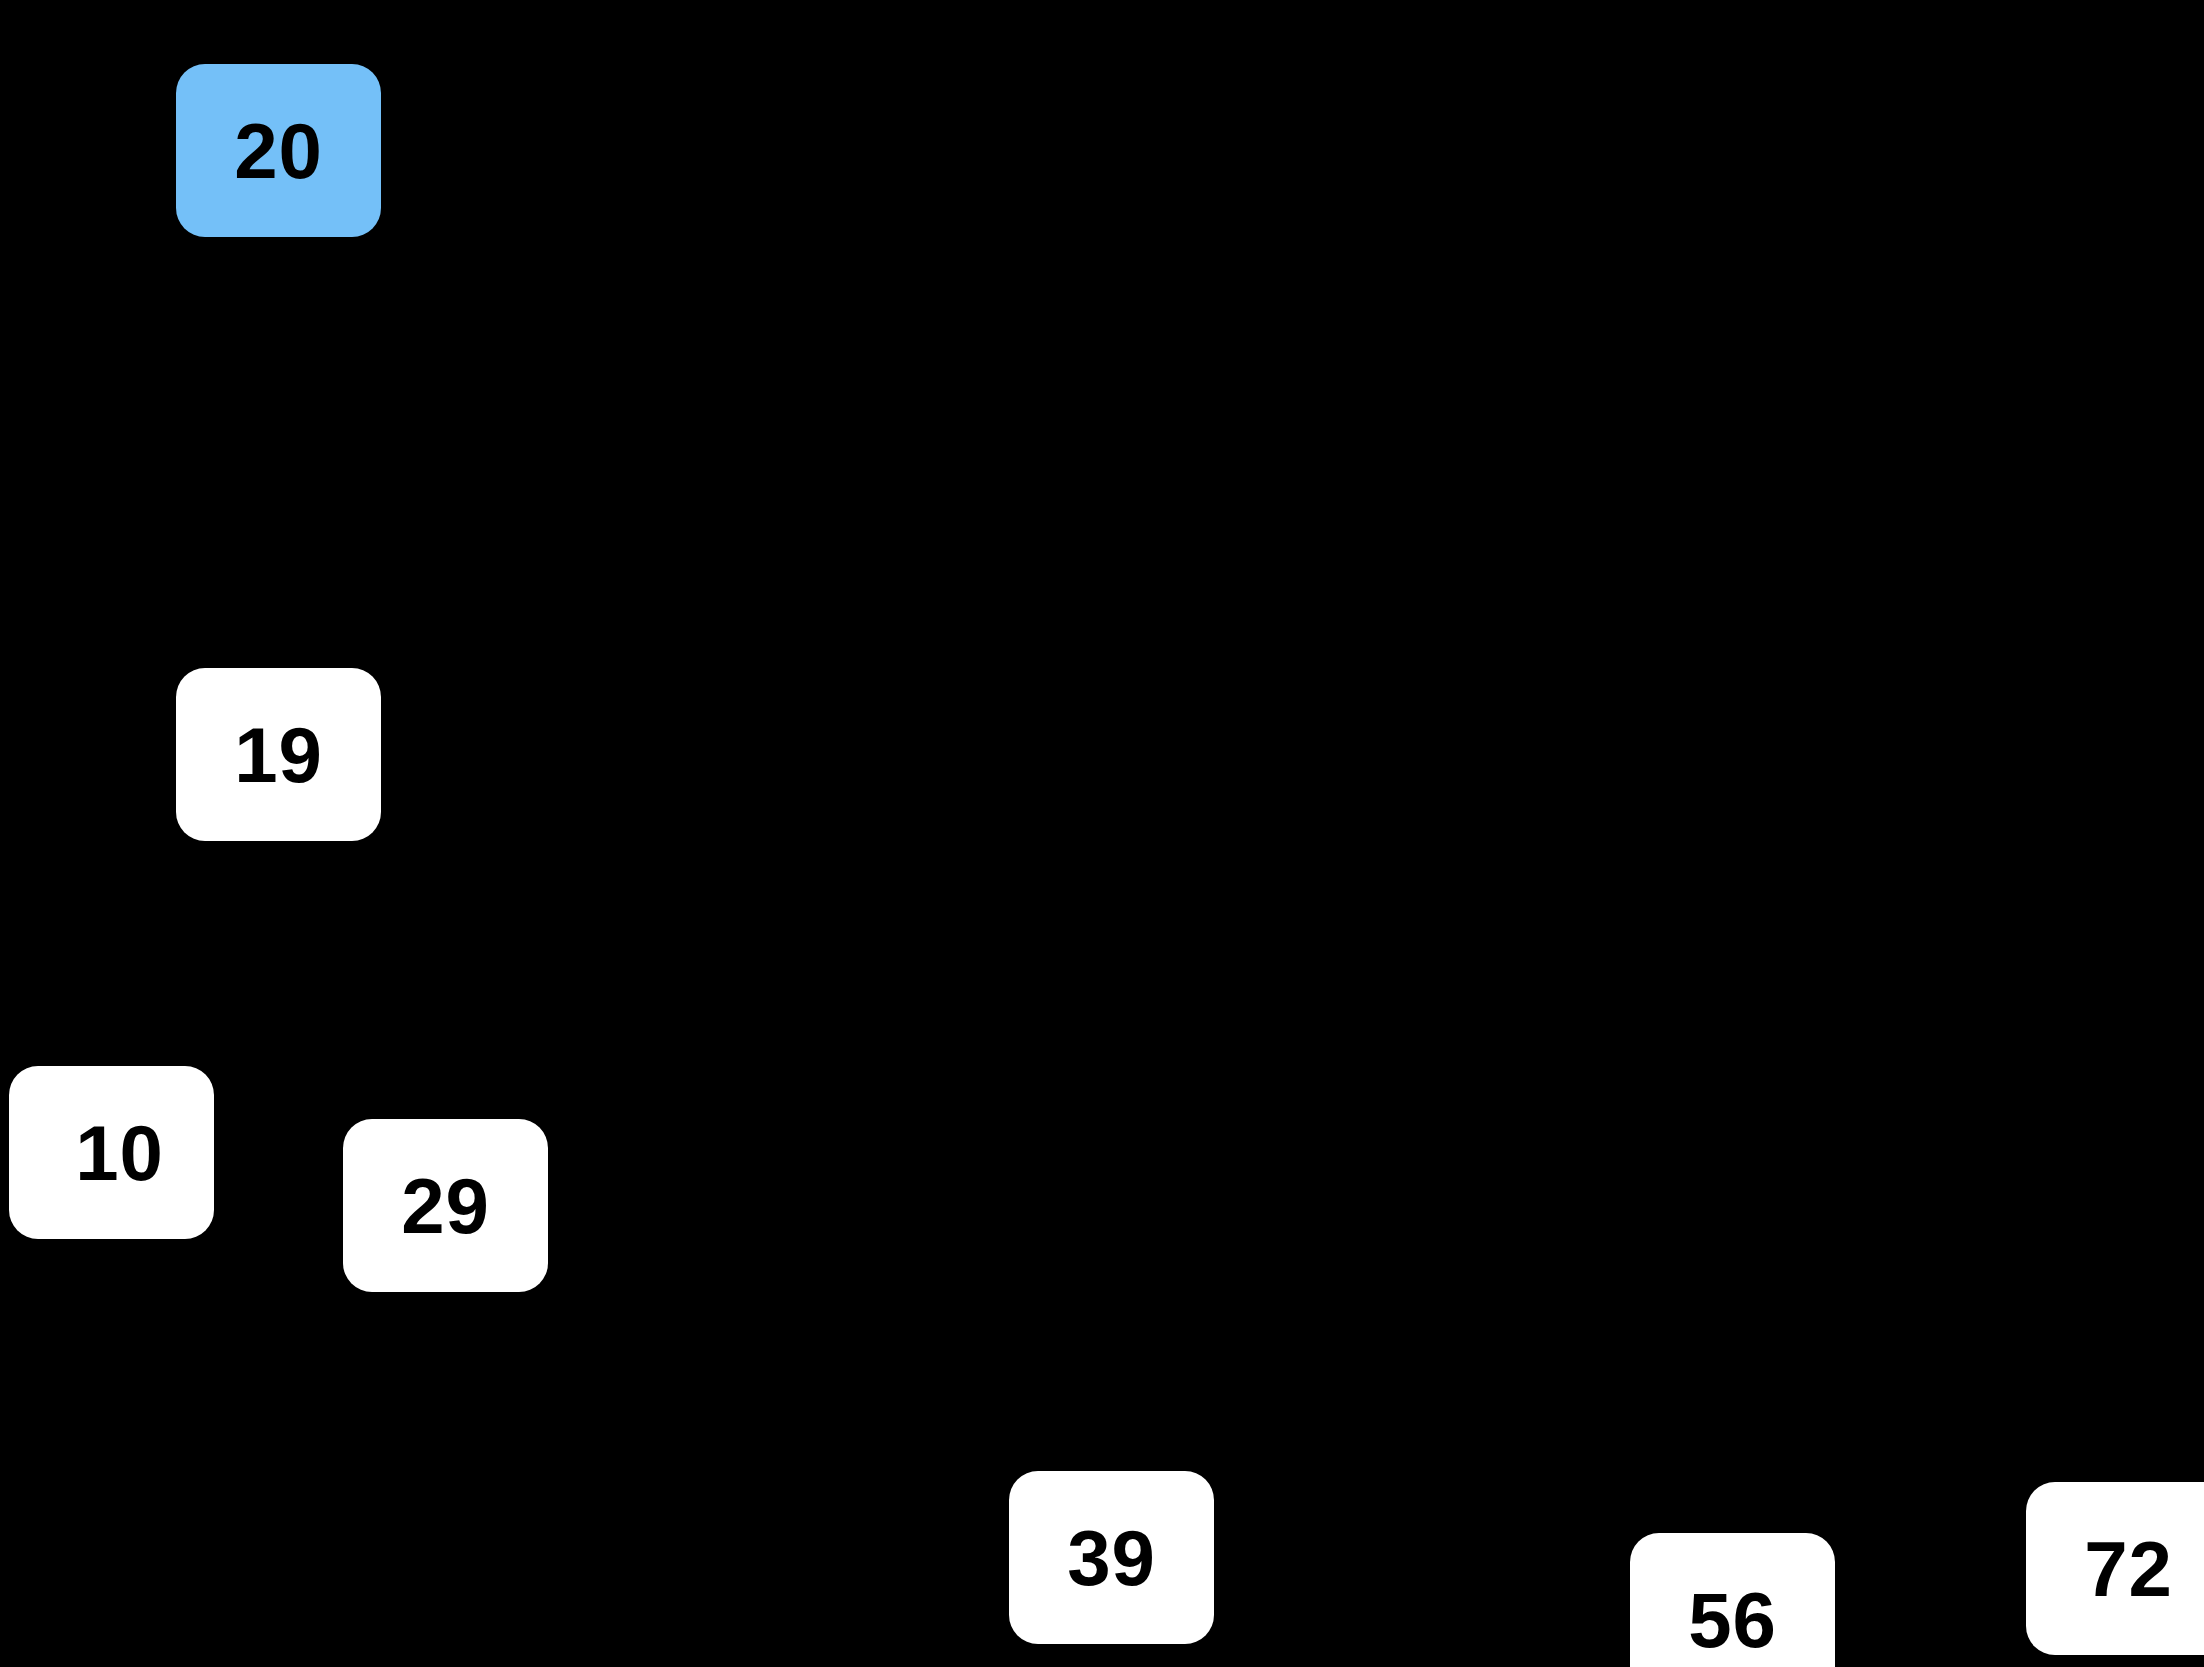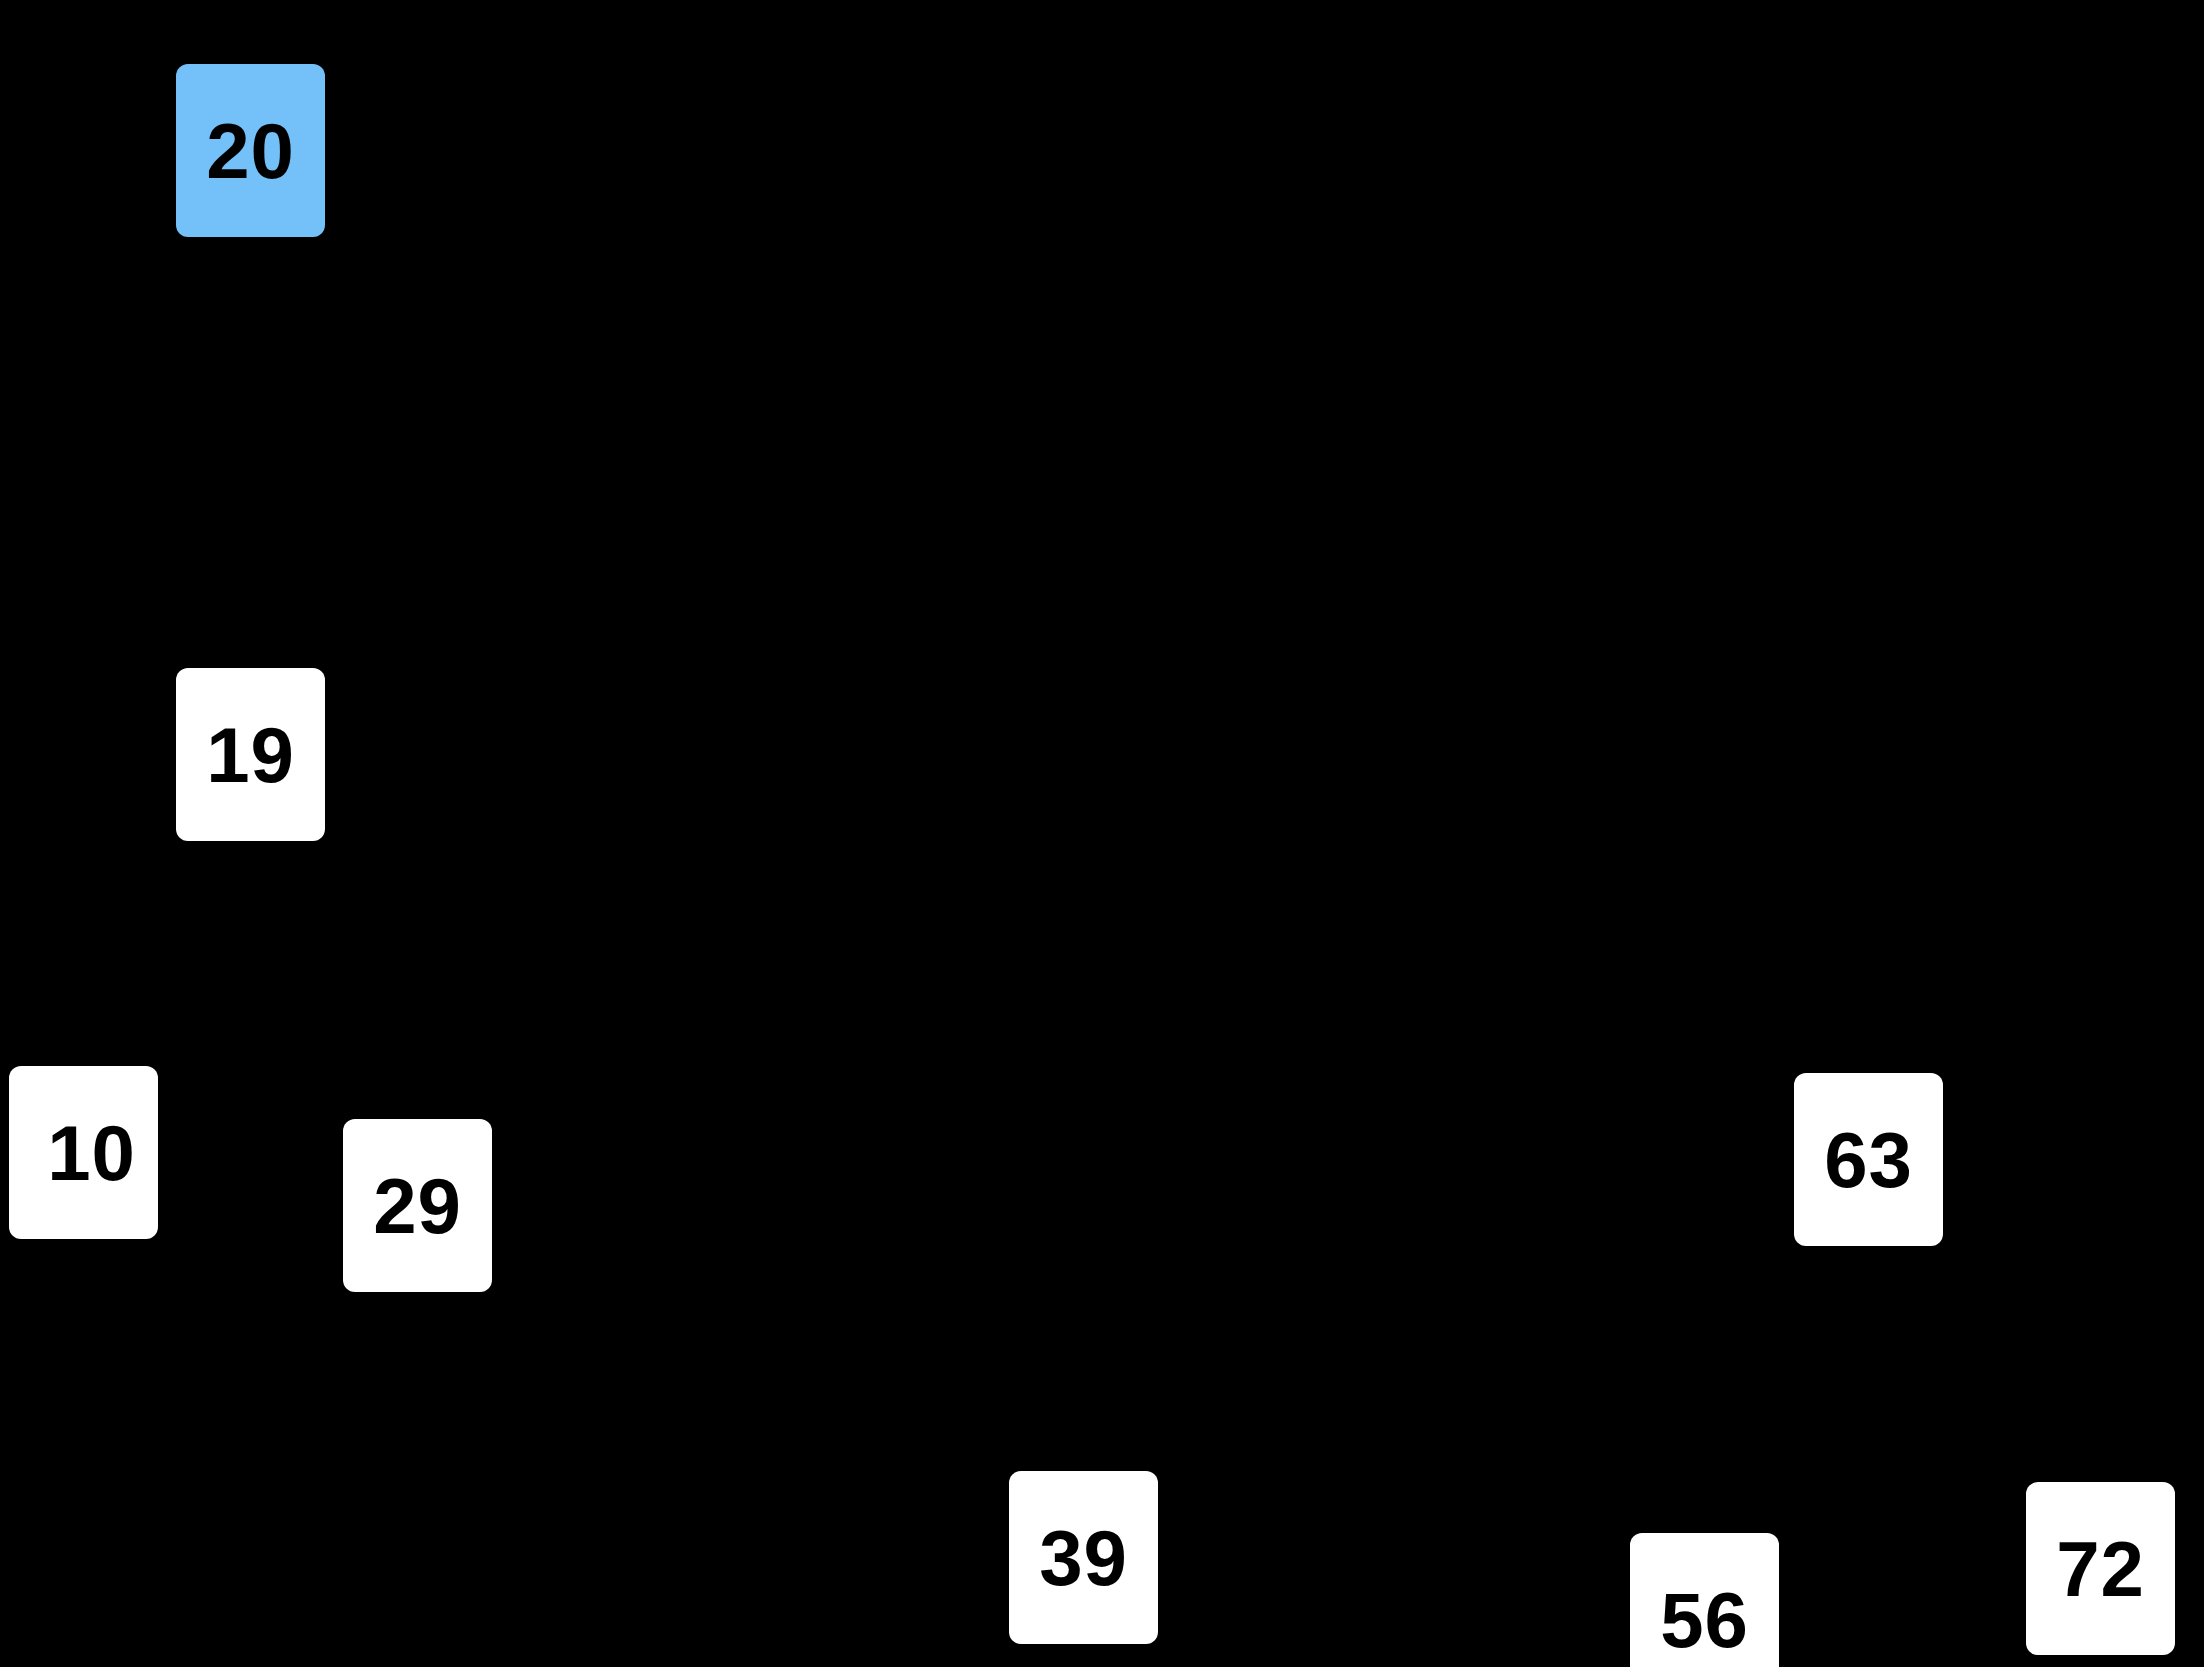--- a/index.html
+++ b/index.html
@@ -10,23 +10,23 @@
   .canvas {
     position: relative;
     width: 2205px;
     height: 1668px;
     background: var(--canvas-bg, #000000);
     overflow: hidden;
     font-family: "Liberation Sans", sans-serif;
   }
   .node {
     position: absolute;
-    width: 149px;
+    width: 205px;
     height: 173px;
-    border-radius: 12px;
+    border-radius: 29px;
     background: var(--node-bg, #FFFFFF);
     display: flex;
     align-items: center;
     justify-content: center;
     box-sizing: border-box;
   }
   .node.highlighted {
     background: var(--node-highlight-bg, #74C0F8);
   }
   .node .value {
@@ -46,23 +46,20 @@
     </div>
     <div class="node" style="left: 176px; top: 640px; margin-top: 28px;">
       <span class="value">19</span>
     </div>
     <div class="node" style="left: 9px; top: 1066px; padding-left: 16px;">
       <span class="value">10</span>
     </div>
     <div class="node" style="left: 343px; top: 1119px;">
       <span class="value">29</span>
     </div>
-    <div class="node" style="left: 1794px; top: 1073px;">
-      <span class="value">63</span>
-    </div>
     <div class="node" style="left: 1009px; top: 1471px;">
       <span class="value">39</span>
     </div>
     <div class="node" style="left: 1630px; top: 1533px;">
       <span class="value">56</span>
     </div>
     <div class="node" style="left: 2026px; top: 1482px;">
       <span class="value">72</span>
     </div>
   </div>

